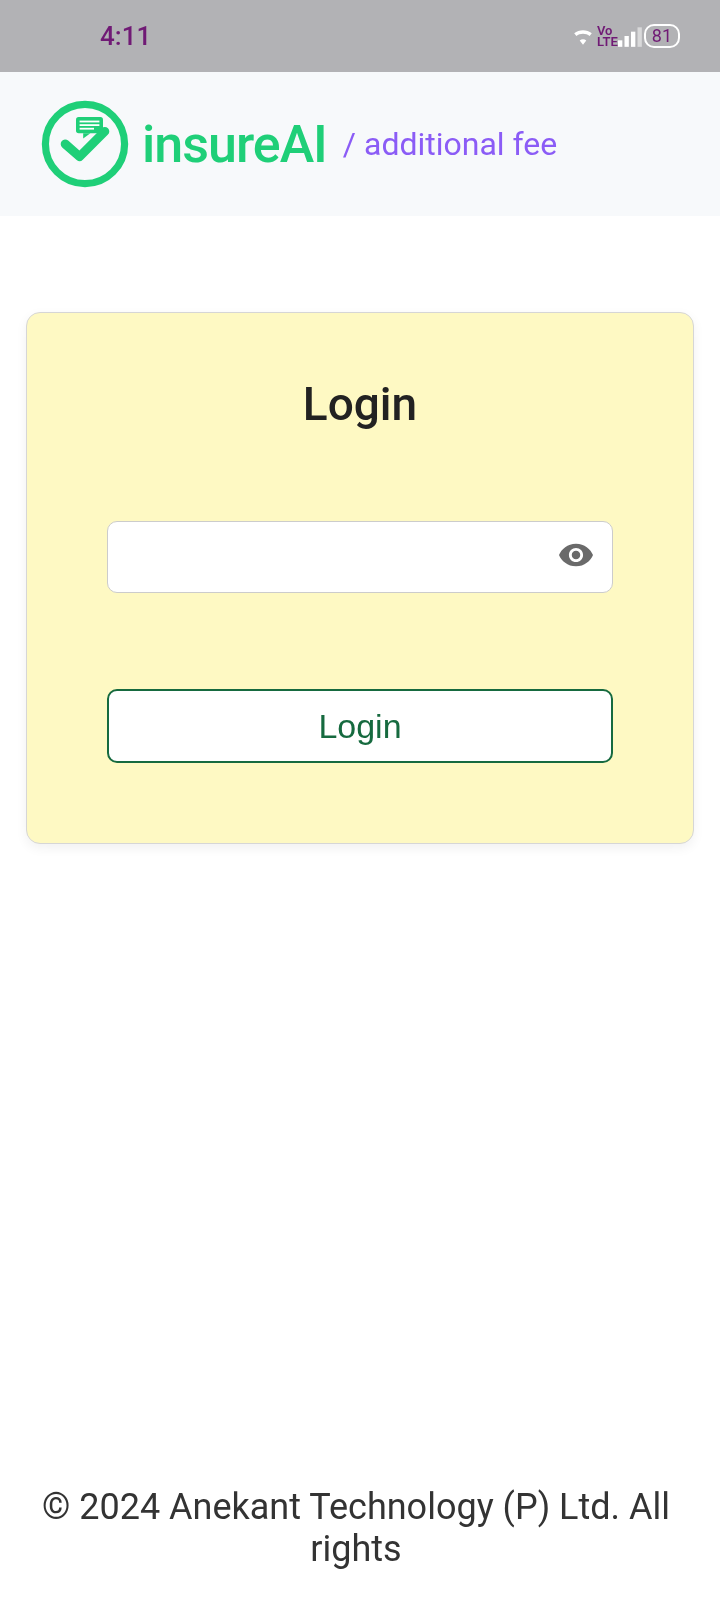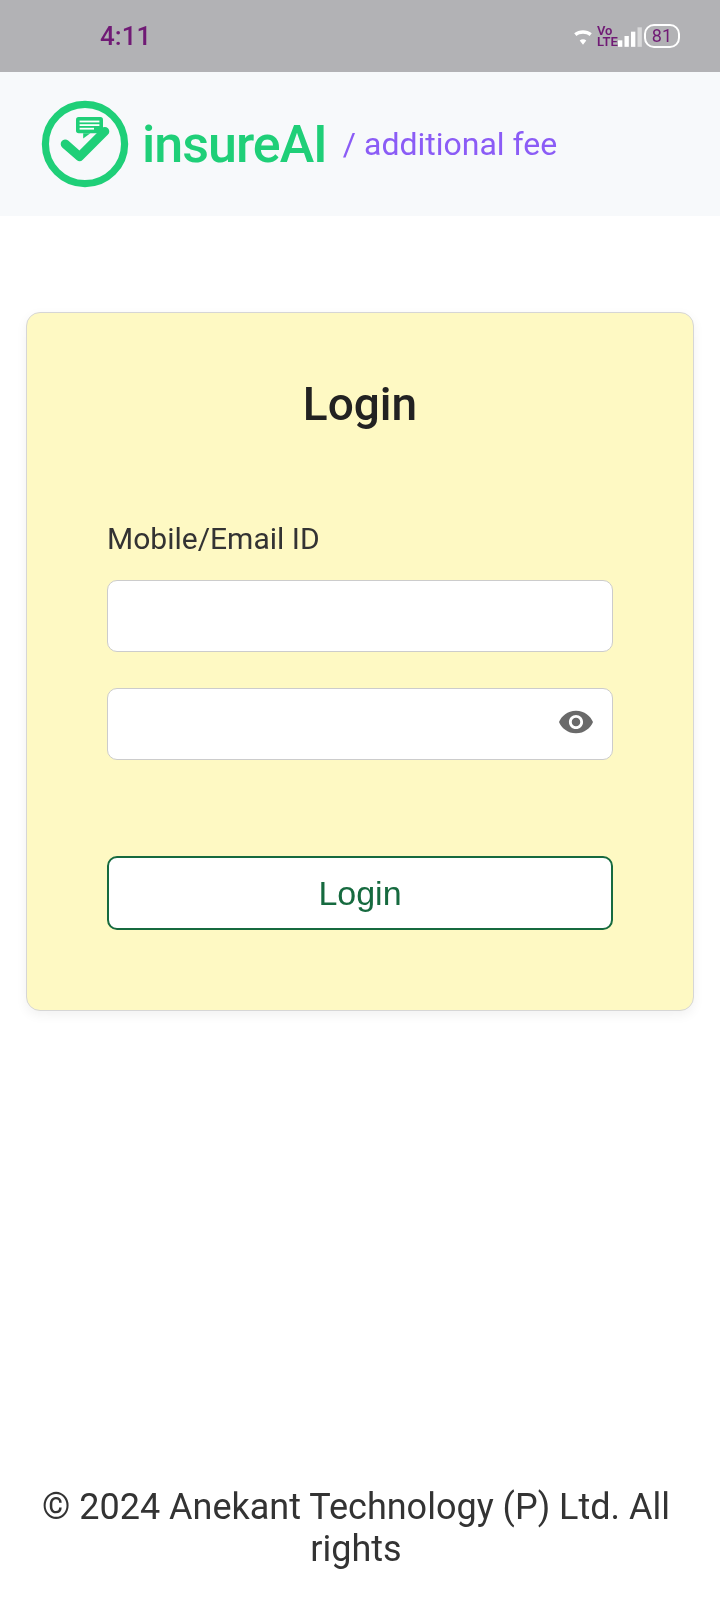--- a/index.html
+++ b/index.html
@@ -183,26 +183,20 @@
     </svg>
     <span class="logo-text">insureAI</span>
   </div>
   <span class="header-banner">/ <span>additional fee</span></span>
 </div>
 
 <div class="content">
   <div class="card">
     <div class="card-title">Login</div>
 
-    <div class="field-group">
-      <div class="label-row">
-        <span class="field-label">Mobile/Email ID</span>
-      </div>
-      <input type="text" class="text-input" style="">
-    </div>
 
     <div class="field-group">
       <div class="password-wrap">
         <input type="password" class="text-input" style="">
         <span class="eye-toggle">
           <svg width="34" height="24" viewBox="0 0 24 16">
               <path fill="#6a6a6a" d="M12 0C6 0 1.7 3.9 0 8c1.7 4.1 6 8 12 8s10.3-3.9 12-8c-1.7-4.1-6-8-12-8zm0 13c-2.8 0-5-2.2-5-5s2.2-5 5-5 5 2.2 5 5-2.2 5-5 5zm0-8c-1.7 0-3 1.3-3 3s1.3 3 3 3 3-1.3 3-3-1.3-3-3-3z"></path>
             </svg>
         </span>
       </div>

